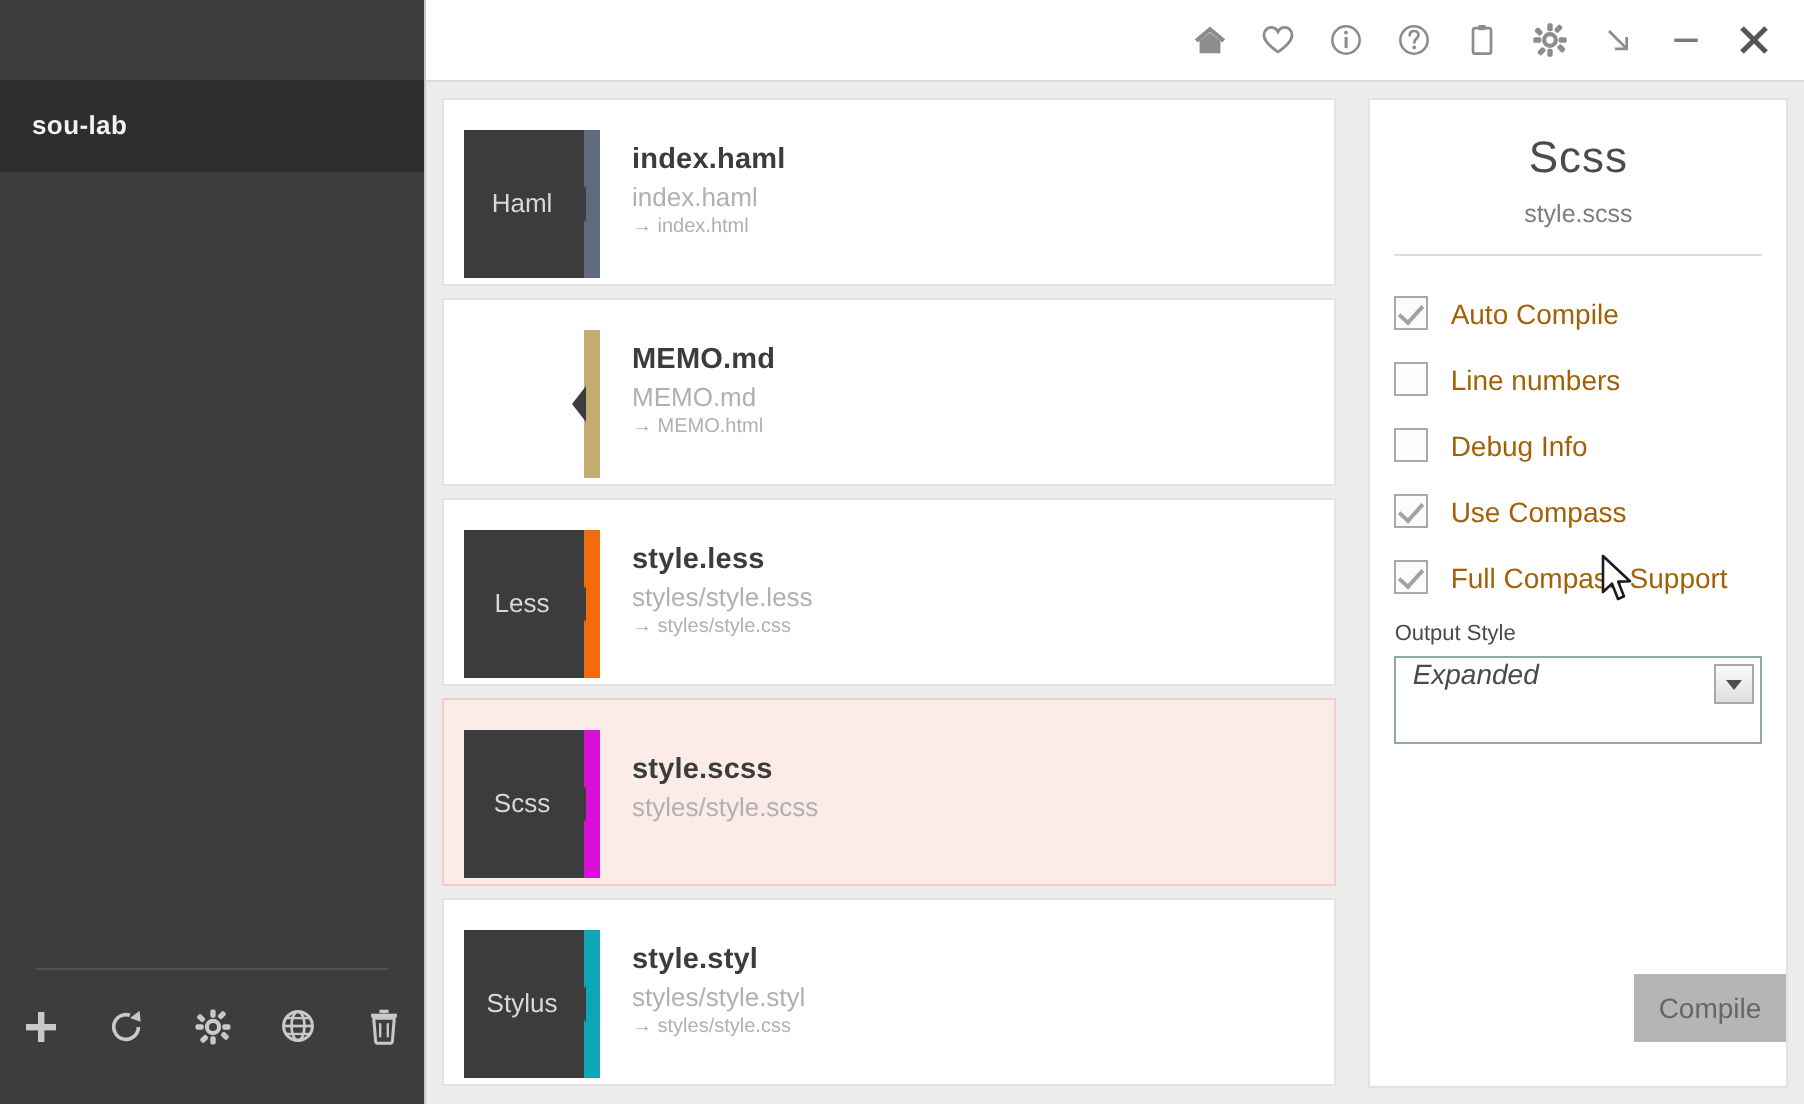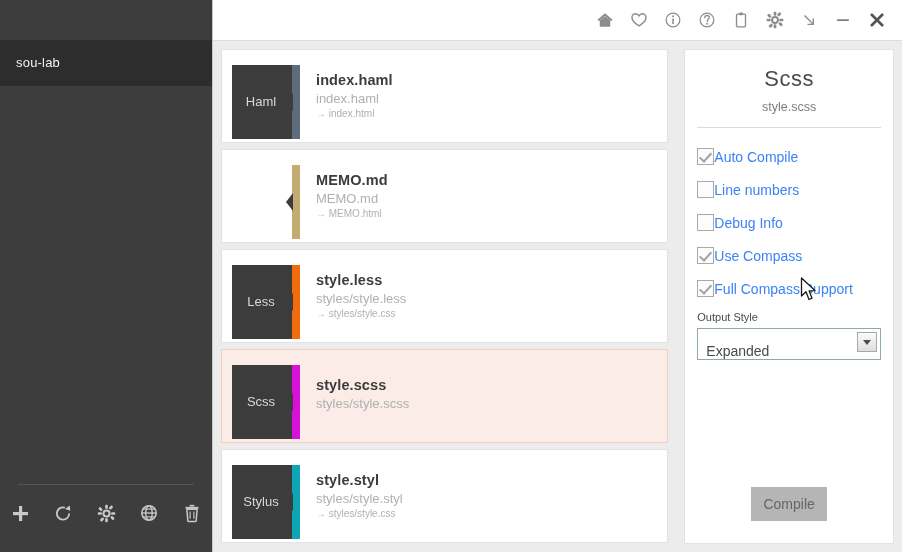--- a/index.html
+++ b/index.html
@@ -24,20 +24,21 @@
   }
 
   
   #sidebar {
     position: absolute;
     left: 0; top: 0;
     width: 212px;
     height: 552px;
     background: #3d3d3d;
     box-sizing: border-box;
+    font-weight: bold;
   }
   .project-list {
     position: absolute;
     top: 40px; left: 0; right: 0;
   }
   .project-item {
     height: 46px;
     line-height: 46px;
     padding-left: 16px;
     color: #f2f2f2;
@@ -254,40 +255,42 @@
   .cbox.checked::after {
     content: "";
     position: absolute;
     left: 4px; top: 1px;
     width: 5px; height: 10px;
     border: solid #a2a2a2;
     border-width: 0 2px 2px 0;
     transform: rotate(42deg);
   }
   .opt-label {
+    margin-left: 11px;
     font-size: 14px;
-    color: #3b82f6;
+    color: #a16207;
   }
 
   .field-label {
     font-size: 11px;
     color: #4a4a4a;
     margin-top: 6px;
     margin-bottom: 5px;
   }
   .select-wrap {
     position: relative;
-    height: 32px;
+    height: 44px;
     border: 1px solid #8fa9a8;
     background: #ffffff;
     box-sizing: border-box;
     display: flex;
-    align-items: flex-end;
+    align-items: flex-start;
     padding-left: 8px;
     cursor: pointer;
+    font-style: italic;
   }
   .select-value {
     font-size: 14px;
     color: #4a4a4a;
   }
   .select-arrow {
     position: absolute;
     right: 3px; top: 3px;
     width: 20px; height: 20px;
     background: linear-gradient(#fbfbfb, #dedede);
@@ -303,21 +306,21 @@
     border-left: 4px solid transparent;
     border-right: 4px solid transparent;
     border-top: 5px solid #4d4d4d;
   }
 
   .compile-wrap {
     position: absolute;
     left: 0; right: 0;
     bottom: 22px;
     display: flex;
-    justify-content: center;
+    justify-content: flex-end;
   }
   .compile-btn {
     width: 76px;
     height: 34px;
     background: #b5b5b5;
     border: none;
     color: #666;
     font-size: 14px;
     font-family: "Liberation Sans", sans-serif;
     cursor: pointer;

